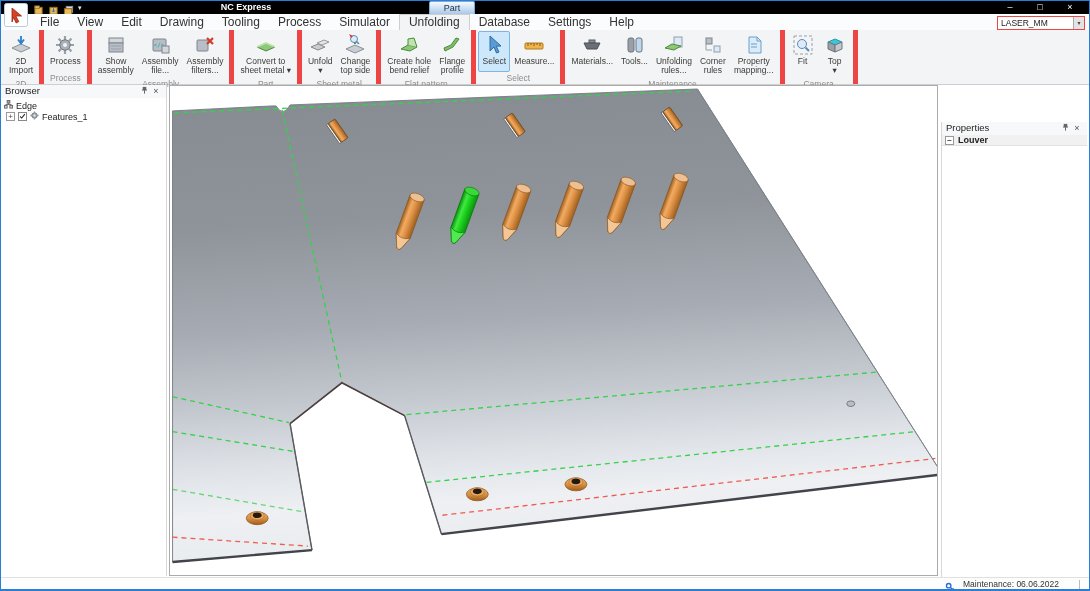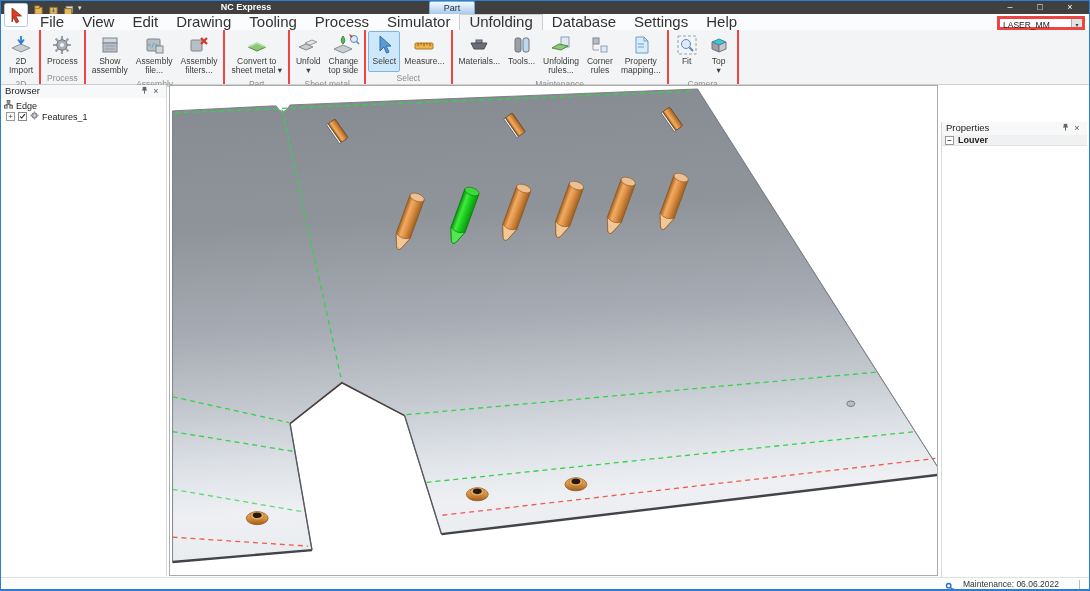--- a/index.html
+++ b/index.html
@@ -1,43 +1,43 @@
 <!DOCTYPE html>
 <html><head>
 <meta charset="utf-8">
 <style>
   html,body{margin:0;padding:0;background:#dfe3e8;}
   *{box-sizing:border-box;}
   .app{position:relative;width:1090px;height:591px;font-family:"Liberation Sans",sans-serif;
        background:#ffffff;border:1px solid #2a7fd4;border-bottom:2px solid #2a7fd4;overflow:hidden;}
   
-  .titlebar{position:absolute;left:0;top:0;width:100%;height:24px;background:#404040;}
+  .titlebar{position:absolute;left:0;top:0;width:100%;height:24px;background:#000000;}
   .applogo{position:absolute;left:3px;top:2px;width:24px;height:24px;z-index:30;}
   .qa{position:absolute;left:32px;top:1px;height:11px;display:flex;align-items:center;gap:4px;}
   .qa .qaicon{width:11px;height:11px;display:inline-block;}
   .qa .qacaret{color:#dce9f7;font-size:7px;line-height:11px;}
   .title{position:absolute;left:160px;top:0;width:170px;height:13px;line-height:13px;text-align:center;
          color:#ffffff;font-size:9px;font-weight:bold;}
   .doc-tab{position:absolute;left:428px;top:0;width:46px;height:13px;line-height:13px;text-align:center;
            font-size:9px;color:#1c2e44;background:linear-gradient(#f4f9ff,#a9c9e9);
            border-radius:2px 2px 0 0;border:1px solid #7fa9d6;border-bottom:none;}
   .win-controls{position:absolute;right:4px;top:0;height:13px;display:flex;}
   .wc{width:30px;height:13px;line-height:12px;text-align:center;color:#ffffff;font-size:9px;cursor:default;}
   
   .menubar{position:absolute;left:0;top:13px;width:100%;height:16px;background:#fbfcfd;}
   #menu-items{position:absolute;left:30px;top:0;height:16px;display:flex;}
-  .menu-item{padding:0 9px;font-size:15px;line-height:16px;color:#333;}
+  .menu-item{padding:0 9px;font-size:12px;line-height:16px;color:#333;}
   .menu-item.active{background:#f3f4f5;border:1px solid #cfcfcf;border-bottom:none;line-height:14px;}
-  .combo{position:absolute;right:4px;top:2px;width:88px;height:14px;border:3px solid #ef4444;background:#fff;
+  .combo{position:absolute;right:4px;top:2px;width:88px;height:14px;border:1px solid #ef4444;background:#fff;
          font-size:8.5px;line-height:12px;padding-left:3px;color:#222;display:flex;justify-content:space-between;}
   .combo-arrow{width:11px;background:#e3e3e3;border-left:1px solid #aaa;text-align:center;font-size:6px;line-height:12px;color:#444;}
   
   .ribbon{position:absolute;left:0;top:29px;width:100%;height:55px;background:#f3f4f5;
           border-bottom:1px solid #cfcfcf;display:flex;align-items:stretch;padding-left:2px;}
-  .rib-group{display:flex;flex-direction:column;border-right:2px solid #ef4444;padding:1px 2px 0 2px;}
+  .rib-group{display:flex;flex-direction:column;border-right:5px solid #ef4444;padding:1px 2px 0 2px;}
   .rib-buttons{display:flex;flex:1;align-items:stretch;}
   .rib-btn{display:flex;flex-direction:column;align-items:center;justify-content:flex-start;
            padding:1px 3px;min-width:28px;border:1px solid transparent;border-radius:2px;}
   .rib-btn.active{background:#cde7fb;border-color:#7fb4e4;}
   .rib-ico{width:24px;height:24px;display:flex;align-items:center;justify-content:center;}
   .rib-lbl{font-size:8.5px;line-height:1.1;color:#3b3b3b;text-align:center;white-space:nowrap;}
   .rib-caption{font-size:8.5px;color:#8c8c8c;text-align:center;height:12px;line-height:12px;}
   .zoomsel{position:absolute;left:347px;top:31px;width:13px;height:13px;z-index:5;}
   
   .panel{position:absolute;top:84px;height:491px;background:#ffffff;}
@@ -224,20 +224,42 @@
             <div class="rib-ico">
               <svg viewBox="0 0 22 22" width="22" height="22">
                 <path d="M2,15 L11,11 L20,15 L11,19 Z" fill="#c9ced4" stroke="#8a9098"></path>
                 <path d="M11,2 q3.5,4.5 0,8 q-3.5,-3.5 0,-8" fill="#5cb85c" stroke="#3a8a3a"></path>
               </svg>
             </div>
             <div class="rib-lbl">Change<br>top side</div>
           </div>
         </div>
         <div class="rib-caption">Sheet metal</div>
+      </div>
+      <div class="rib-group">
+        <div class="rib-buttons">
+          <div class="rib-btn">
+            <div class="rib-ico">
+              <svg viewBox="0 0 22 22" width="22" height="22">
+                <path d="M3,15 L10,11 L19,13 L12,17 Z" fill="#8cc87a" stroke="#4e8a3c"></path>
+                <path d="M10,11 L10,5 L16,4 L19,13" fill="#bfe4b0" stroke="#4e8a3c"></path>
+              </svg>
+            </div>
+            <div class="rib-lbl">Create hole<br>bend relief</div>
+          </div>
+          <div class="rib-btn">
+            <div class="rib-ico">
+              <svg viewBox="0 0 22 22" width="22" height="22">
+                <path d="M4,17 L12,13 L18,5 L15,4 L10,11 L3,14 Z" fill="#7fbf6a" stroke="#4e8a3c"></path>
+              </svg>
+            </div>
+            <div class="rib-lbl">Flange<br>profile</div>
+          </div>
+        </div>
+        <div class="rib-caption">Flat pattern</div>
       </div>
       <div class="rib-group">
         <div class="rib-buttons">
           <div class="rib-btn active">
             <div class="rib-ico">
               <svg viewBox="0 0 22 22" width="22" height="22">
                 <path d="M7,2 L7,17 L11,13 L13.5,19 L16,18 L13.2,12.2 L18,12 Z" fill="#5b9bd5" stroke="#2e6da4"></path>
               </svg>
             </div>
             <div class="rib-lbl">Select</div>

